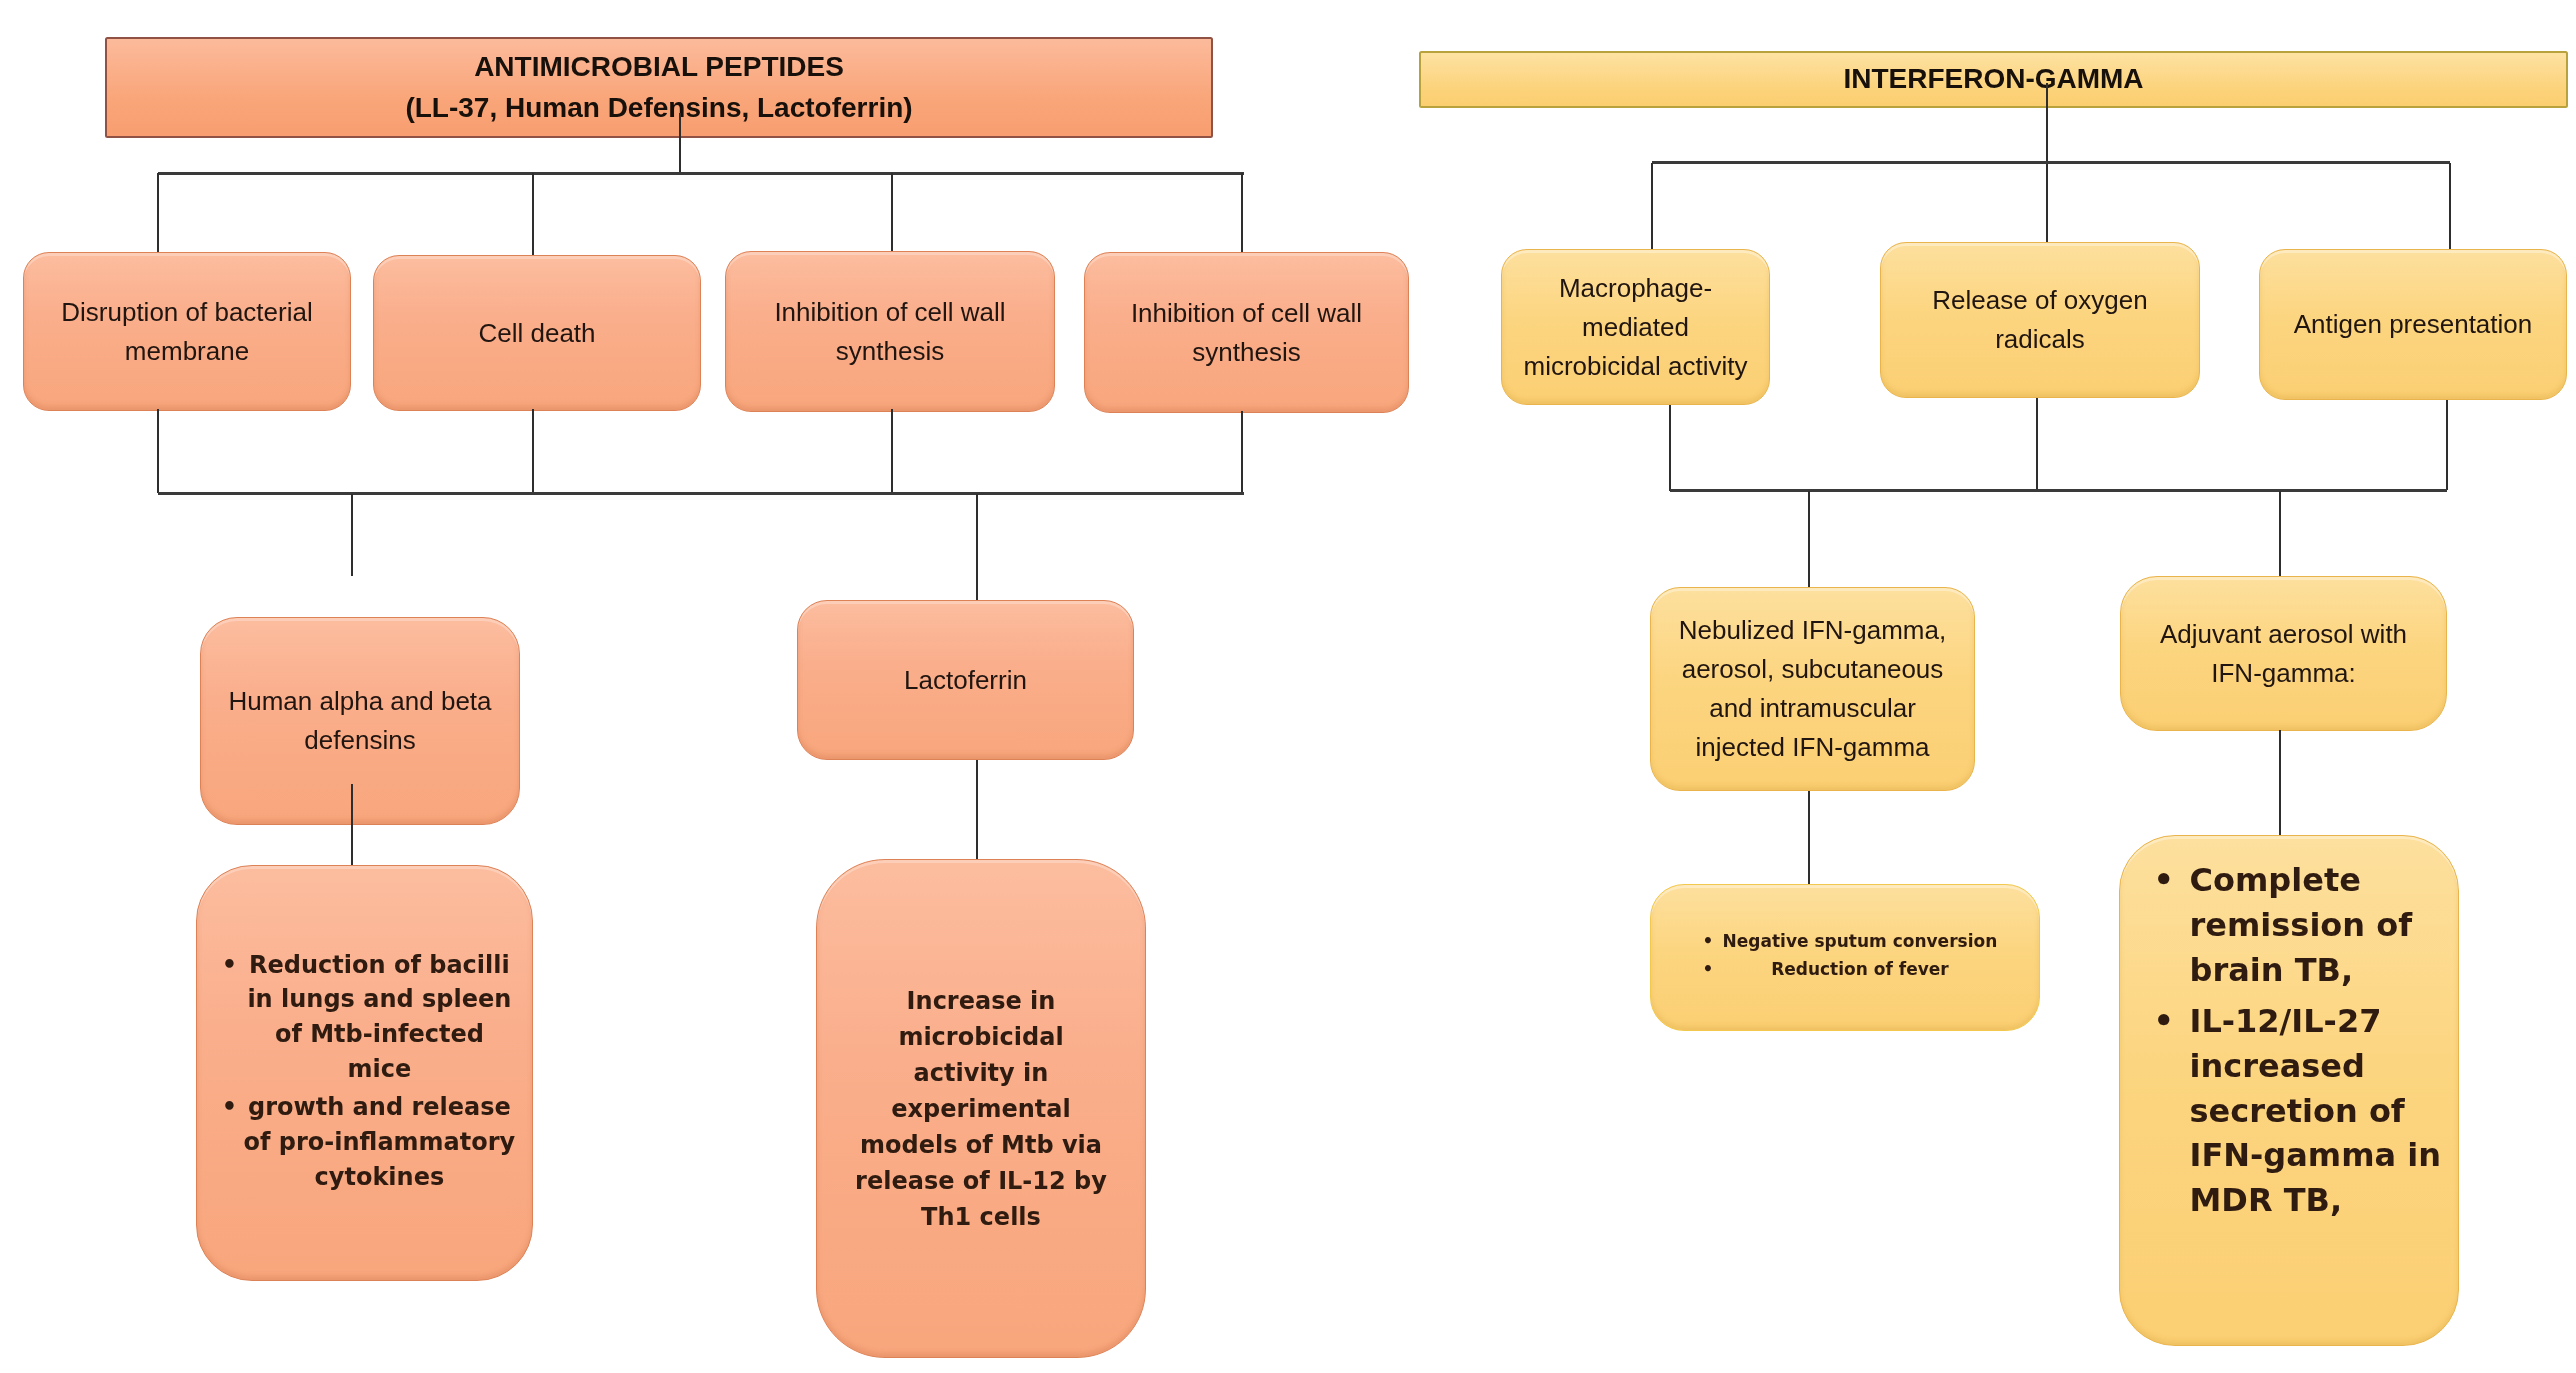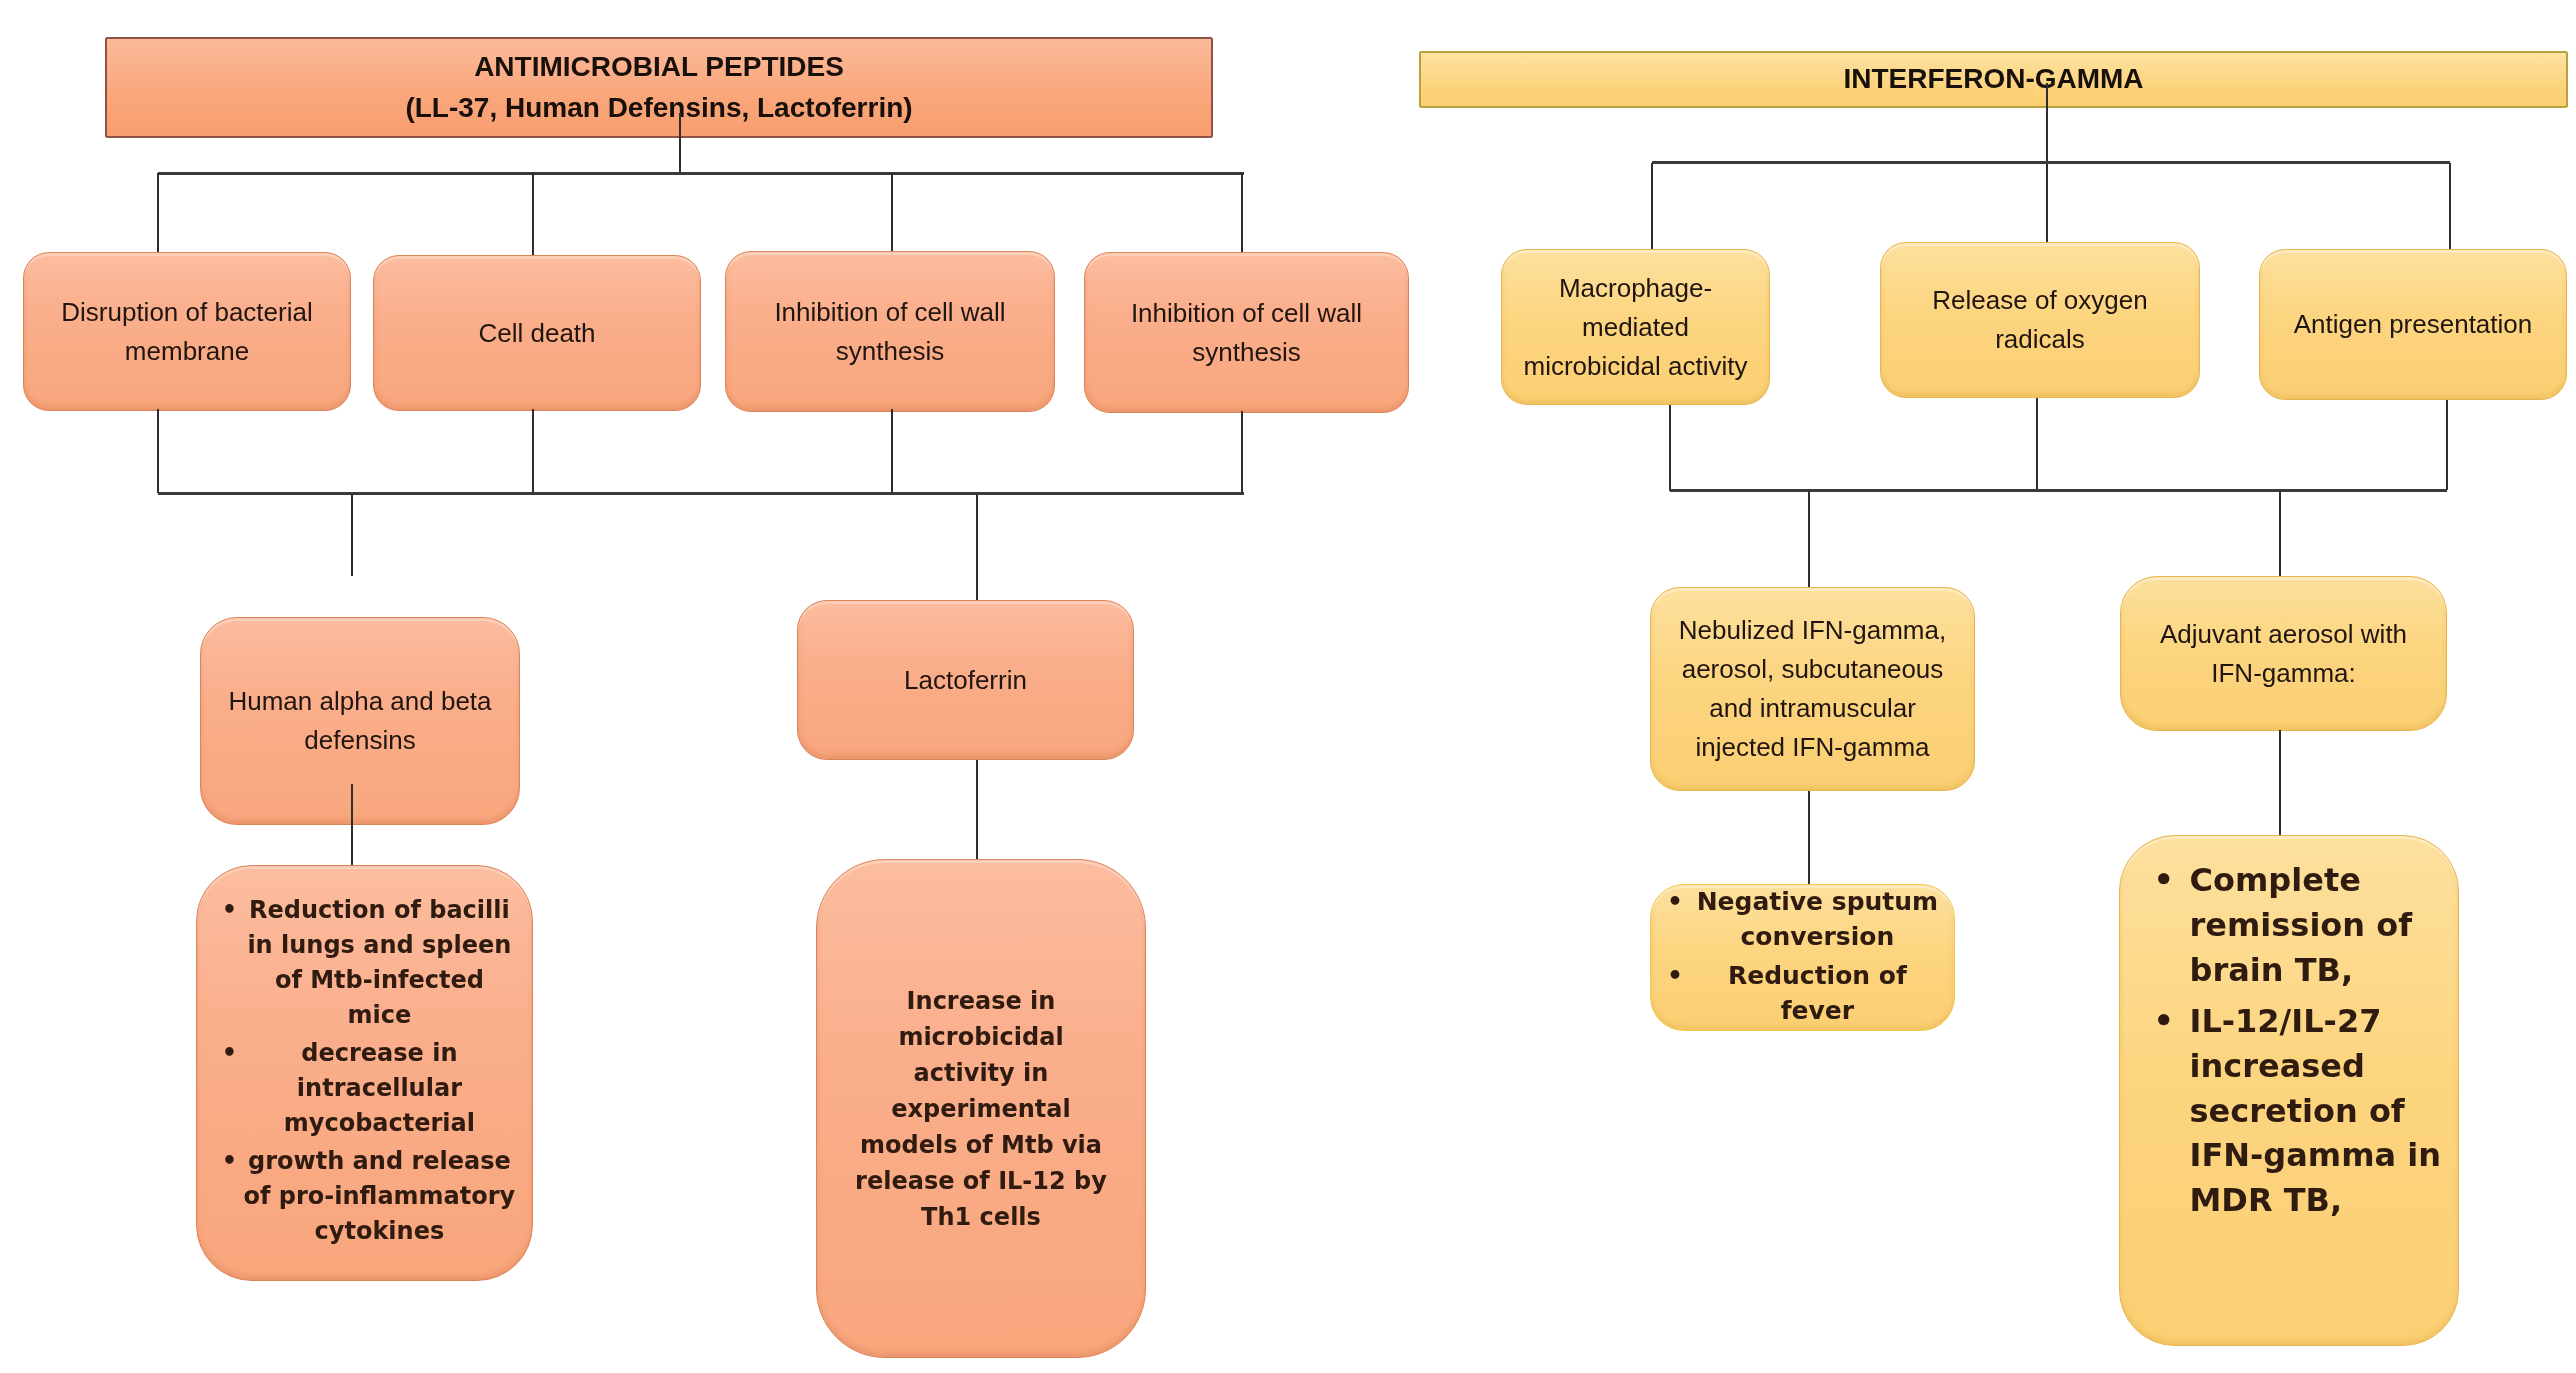--- a/index.html
+++ b/index.html
@@ -113,21 +113,20 @@
   <div class="box node salmon" style="left:797px;top:600px;width:337px;height:160px;border-radius:30px;">
     <span>Lactoferrin</span>
   </div>
 
   <div class="vline" style="left:351px;top:784px;height:83px;"></div>
   <div class="vline" style="left:976px;top:760px;height:99px;"></div>
 
   <div class="box salmon detail bullets-center" style="left:196px;top:865px;width:337px;height:416px;border-radius:56px;font-size:24px;line-height:1.45;padding:17.5px 8.7px;">
     <ul>
       <li>Reduction of bacilli in lungs and spleen of Mtb-infected mice</li>
-      <li>decrease in intracellular mycobacterial</li>
       <li>growth and release of pro-inflammatory cytokines</li>
     </ul>
   </div>
 
   <div class="box salmon detail" style="left:816px;top:859px;width:330px;height:499px;border-radius:69px;font-size:24px;line-height:1.5;padding:18.7px 27.4px;">
     <span>Increase in microbicidal activity in experimental models of Mtb via release of IL-12 by Th1 cells</span>
   </div>
 
   <div class="box title title-yellow" style="left:1419px;top:25.6px;width:1149px;height:57px;">
     <div>INTERFERON-GAMMA</div>
@@ -158,21 +157,21 @@
   <div class="box node yellow" style="left:1650px;top:587px;width:325px;height:204px;border-radius:30px;padding:8.7px 21px;">
     <span>Nebulized IFN-gamma, aerosol, subcutaneous and intramuscular injected IFN-gamma</span>
   </div>
   <div class="box node yellow" style="left:2120px;top:576px;width:327px;height:155px;border-radius:37px;">
     <span>Adjuvant aerosol with IFN-gamma:</span>
   </div>
 
   <div class="vline" style="left:1808px;top:791px;height:93px;"></div>
   <div class="vline" style="left:2279px;top:730px;height:110px;"></div>
 
-  <div class="box yellow detail bullets-center" style="left:1650px;top:884px;width:305px;height:147px;border-radius:34px;font-size:25px;line-height:1.4;border-color:#f2c94c;">
+  <div class="box yellow detail bullets-center" style="left:1650px;top:884px;width:390px;height:147px;border-radius:34px;font-size:17px;line-height:1.4;border-color:#f2c94c;">
     <ul>
       <li>Negative sputum conversion</li>
       <li>Reduction of fever</li>
     </ul>
   </div>
 
   <div class="box yellow detail bullets-left" style="left:2119px;top:835px;width:340px;height:511px;border-radius:56px;font-size:32px;line-height:1.4;padding:22.4px 12.5px;align-items:flex-start;">
     <ul>
       <li>Complete remission of brain TB,</li>
       <li>IL-12/IL-27 increased secretion of IFN-gamma in MDR TB,</li>

